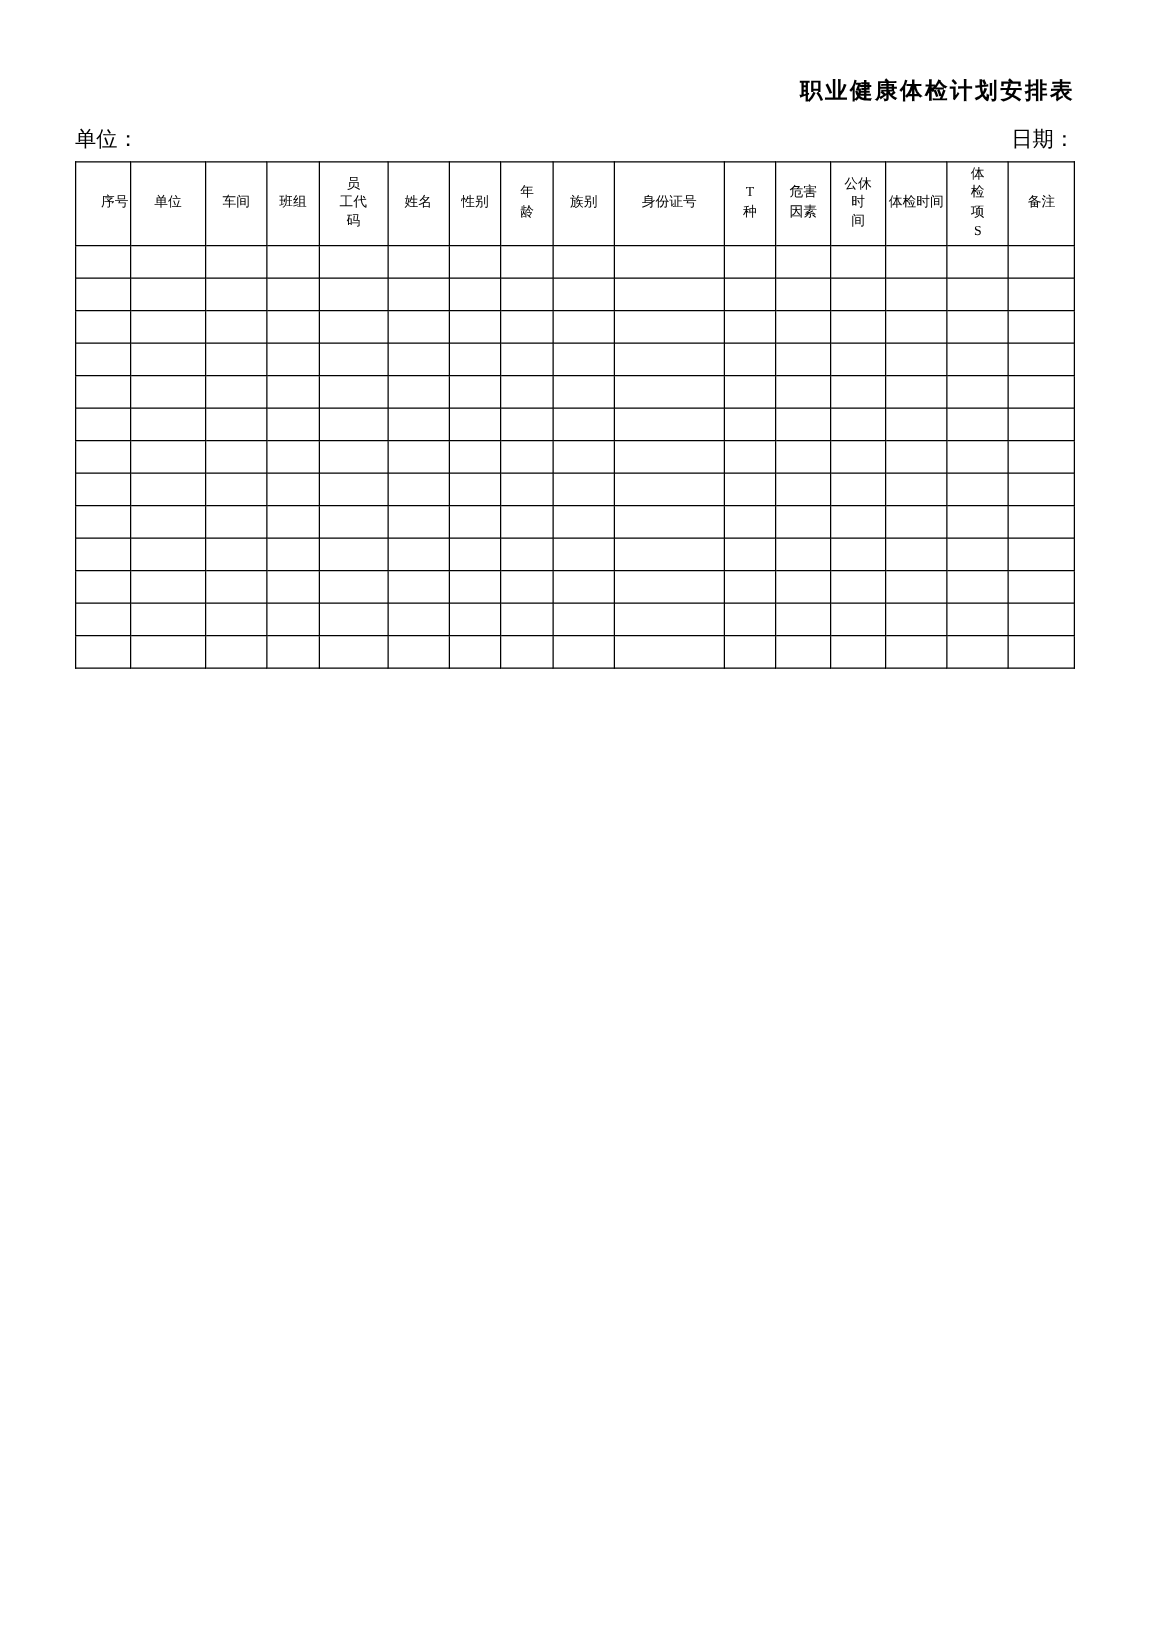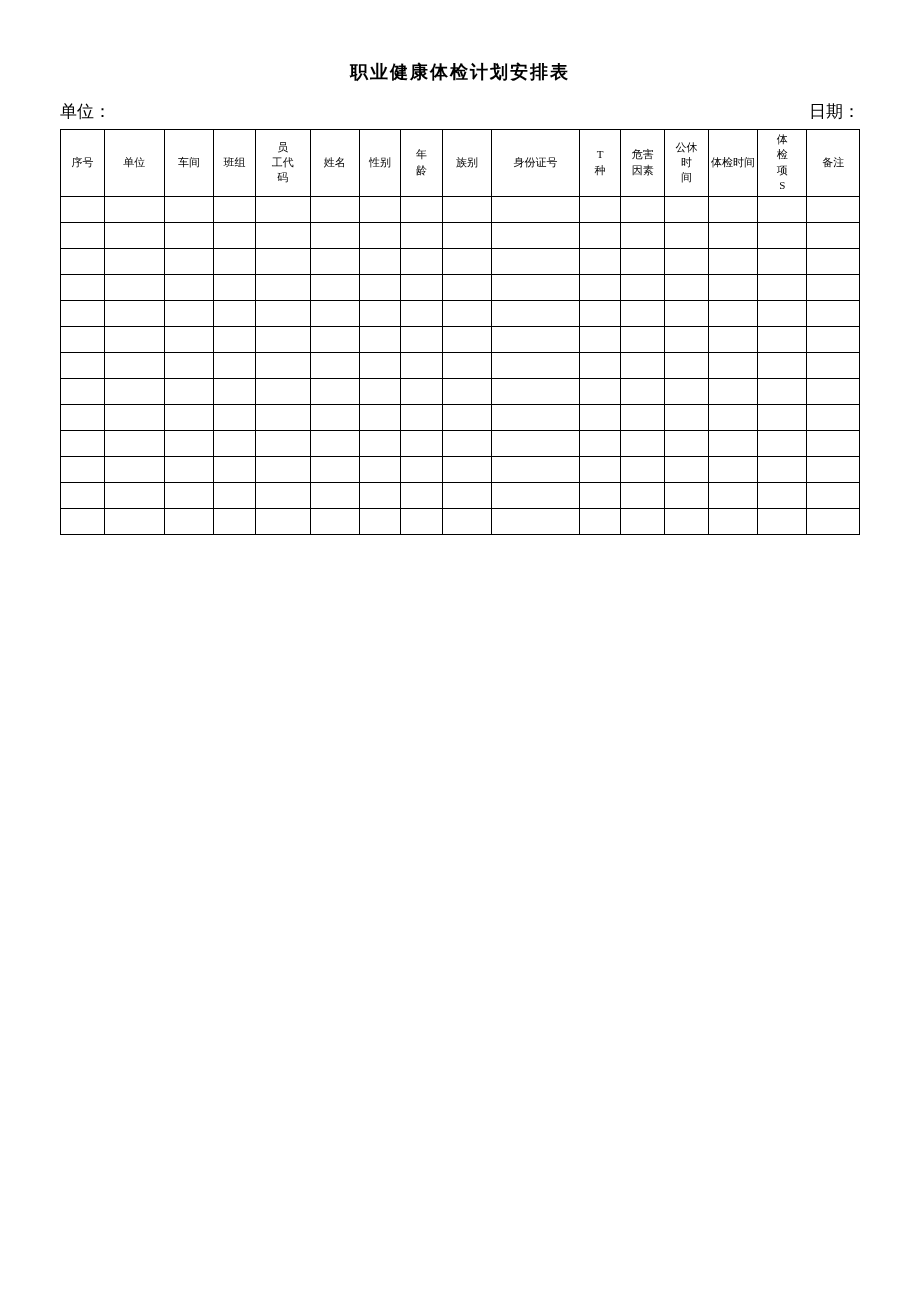--- a/index.html
+++ b/index.html
@@ -18,21 +18,21 @@
     }
 
     .page {
       width: 920px;
       min-height: 1301px;
       background: #ffffff;
       padding: 60px 60px 40px 60px;
     }
 
     .title {
-      text-align: center;
+      text-align: right;
       font-size: 18px;
       font-weight: bold;
       margin-bottom: 16px;
       letter-spacing: 2px;
     }
 
     .meta-row {
       display: flex;
       justify-content: space-between;
       margin-bottom: 6px;
@@ -67,21 +67,21 @@
 
     th {
       background: #ffffff;
       font-weight: normal;
     }
 
     td.data-cell {
       height: 28px;
     }
 
-    .col-xuhao { width: 40px; }
+    .col-xuhao { width: 40px; text-align: right; }
     .col-danwei { width: 55px; }
     .col-chejian { width: 45px; font-family: Liberation Serif, serif; }
     .col-banz { width: 38px; }
     .col-yuangong { width: 50px; }
     .col-xingming { width: 45px; }
     .col-xingbie { width: 38px; }
     .col-nianling { width: 38px; }
     .col-zubie { width: 45px; }
     .col-shenfenz { width: 80px; }
     .col-tzhong { width: 38px; }

